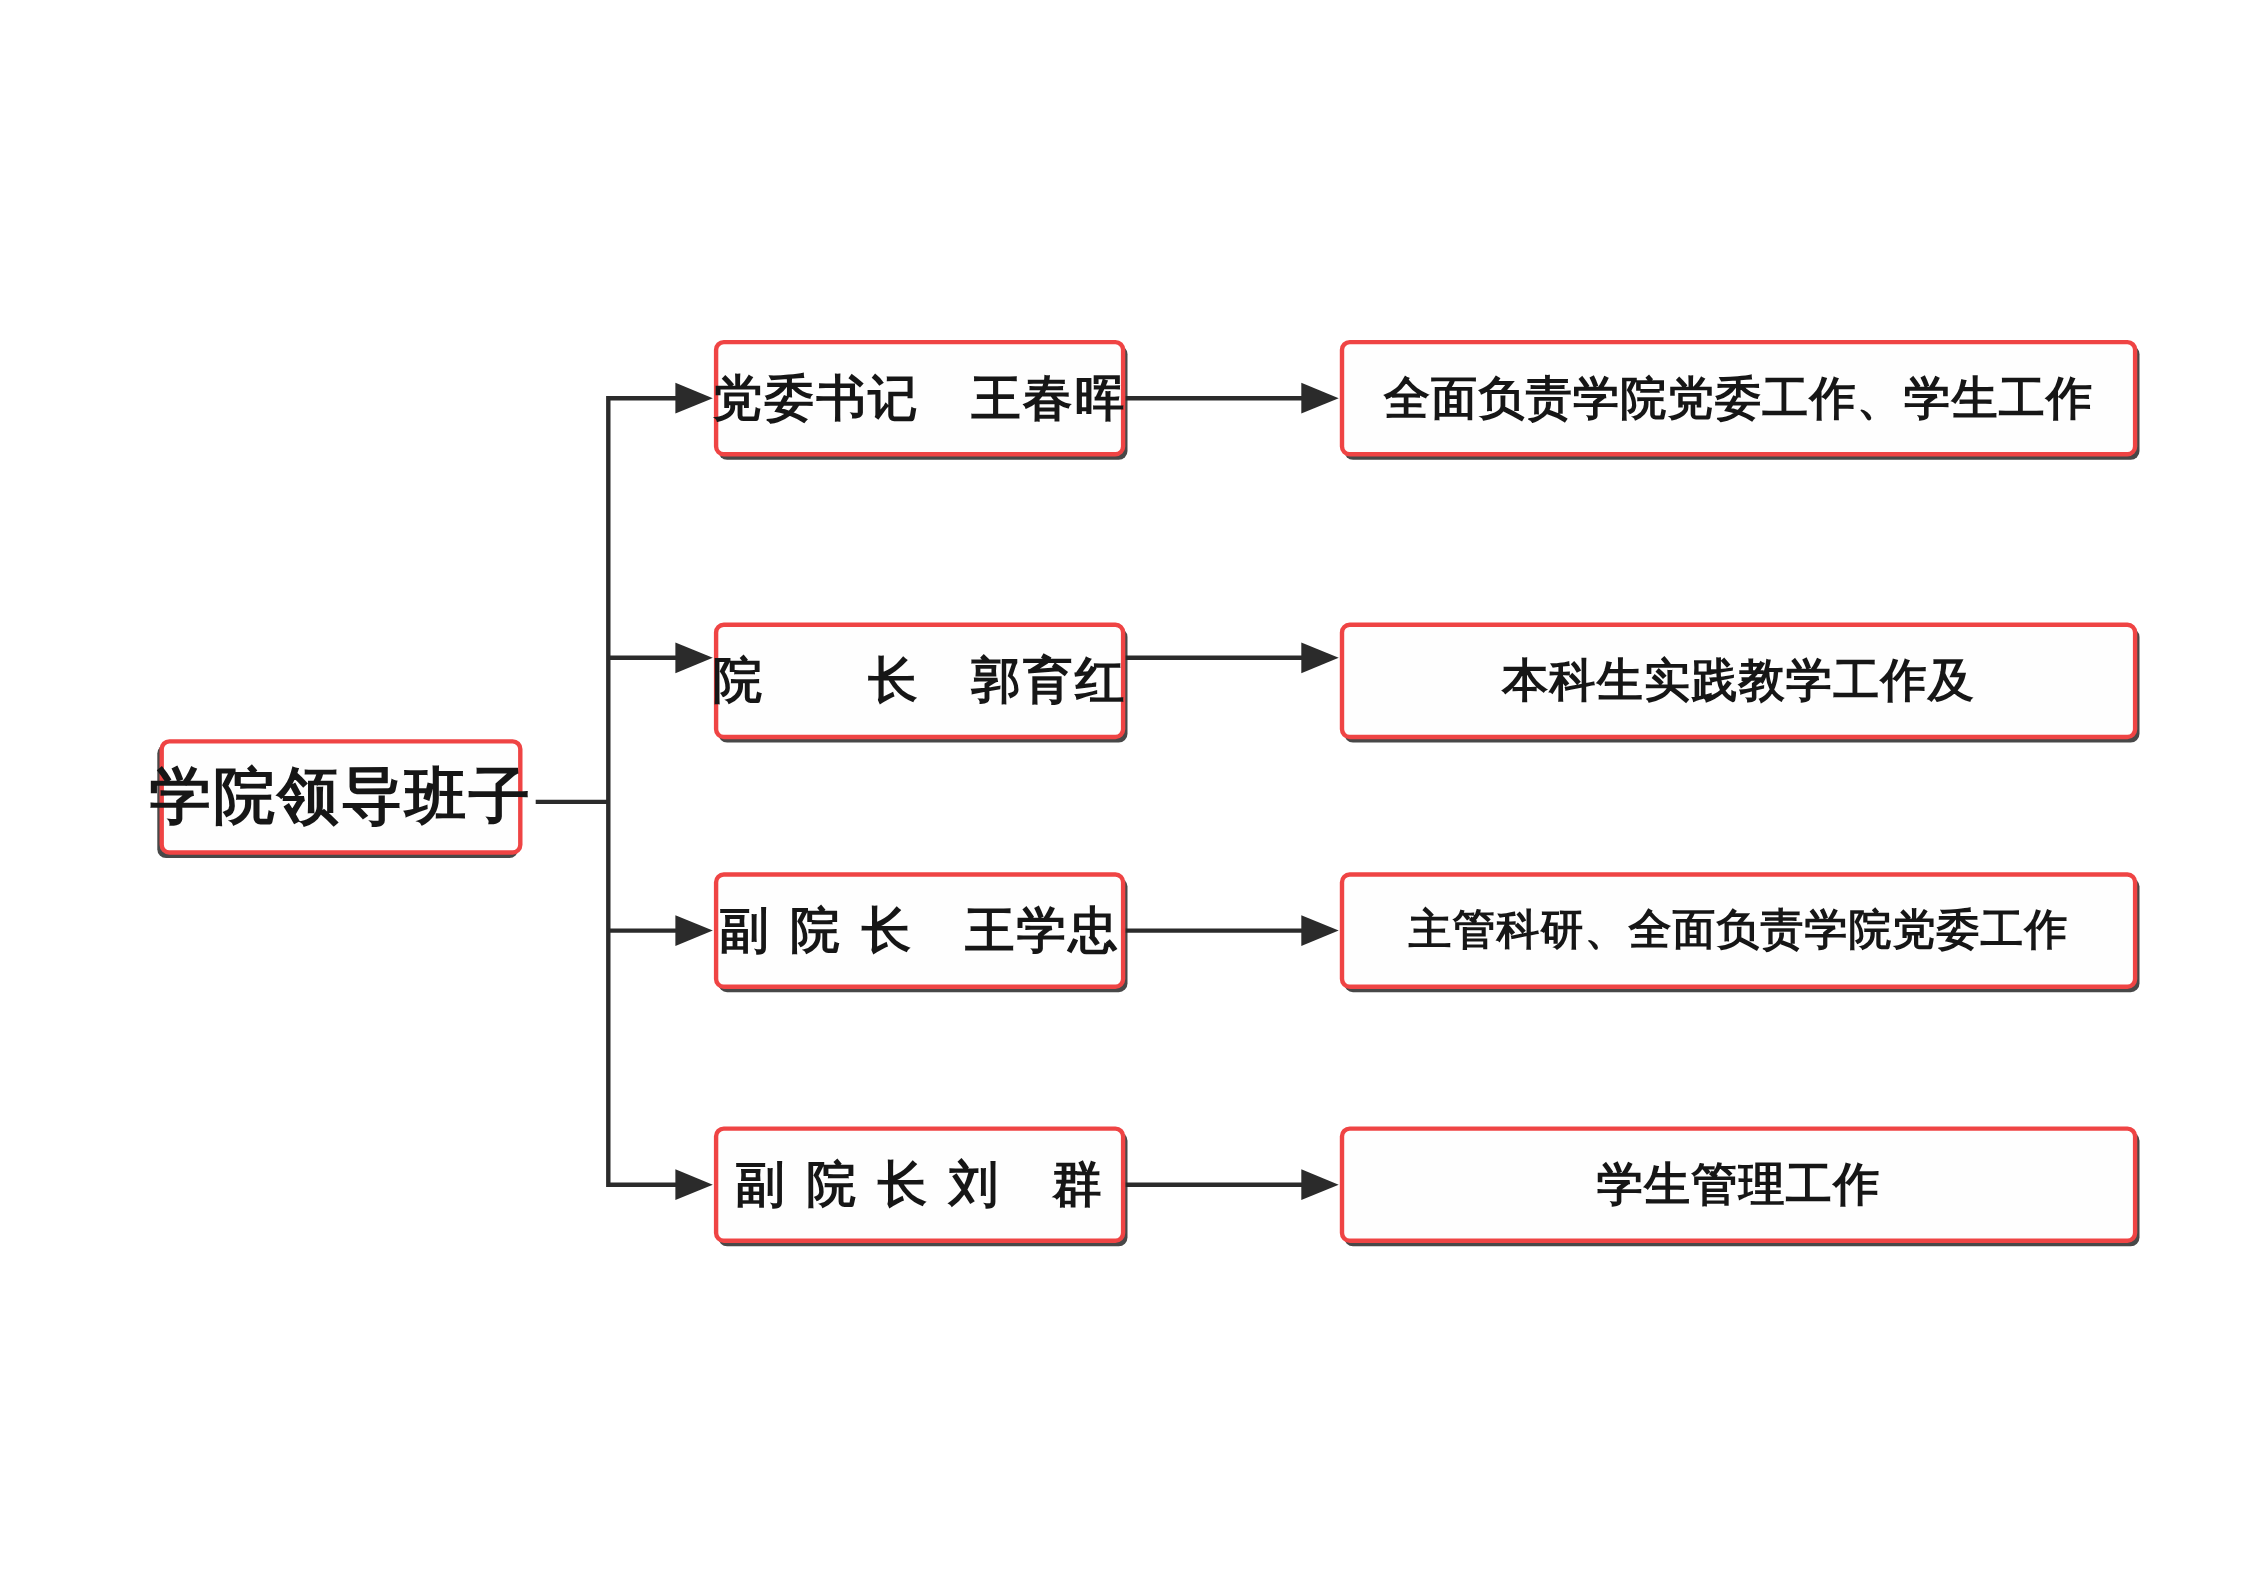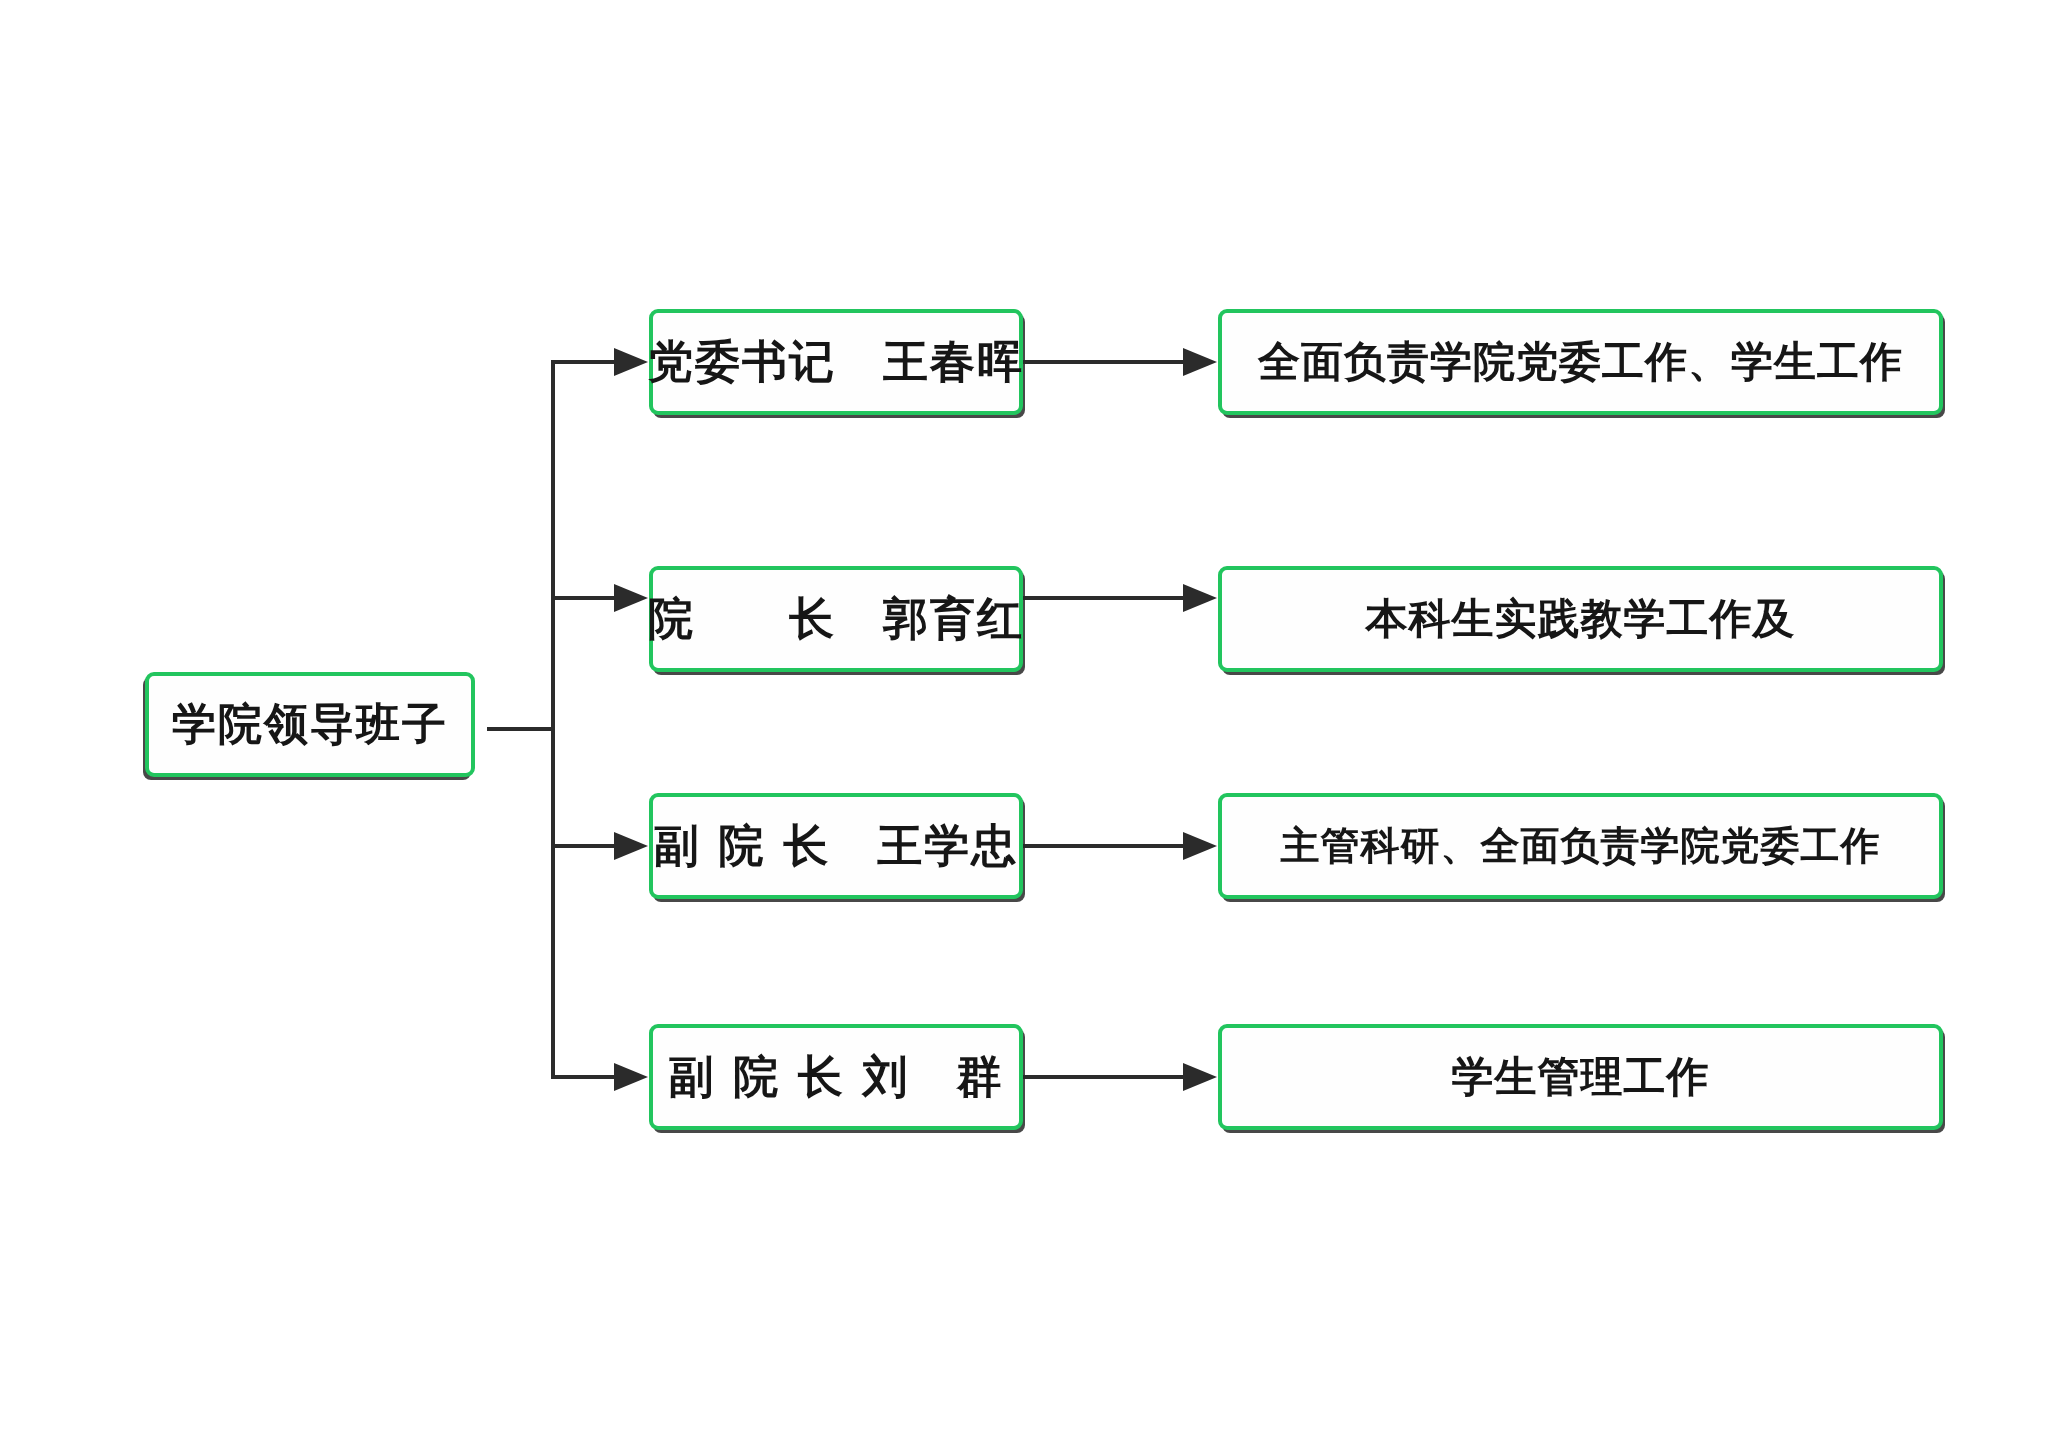--- a/index.html
+++ b/index.html
@@ -19,39 +19,39 @@
     position: absolute;
     left: 0;
     top: 0;
     width: 2048px;
     height: 1441px;
     pointer-events: none;
   }
   .box {
     position: absolute;
     background: #fefefe;
-    border: 4px solid #22c55e;
+    border: 4px solid #ef4444;
     border-radius: 9px;
     box-shadow: 3px 4px 0 -1px rgba(40,40,40,0.85);
     display: flex;
     flex-direction: column;
     align-items: center;
     justify-content: center;
     box-sizing: border-box;
     color: #161616;
     font-weight: 700;
     text-align: center;
     white-space: nowrap;
   }
   .box.root {
     left: 145px;
     top: 672px;
     width: 330px;
     height: 105px;
-    font-size: 44px;
+    font-size: 56px;
     letter-spacing: 2px;
     box-shadow: -3px 4px 0 -1px rgba(40,40,40,0.85);
   }
   .box.role {
     left: 649px;
     width: 374px;
     height: 106px;
     font-size: 45px;
     letter-spacing: 2px;
   }

